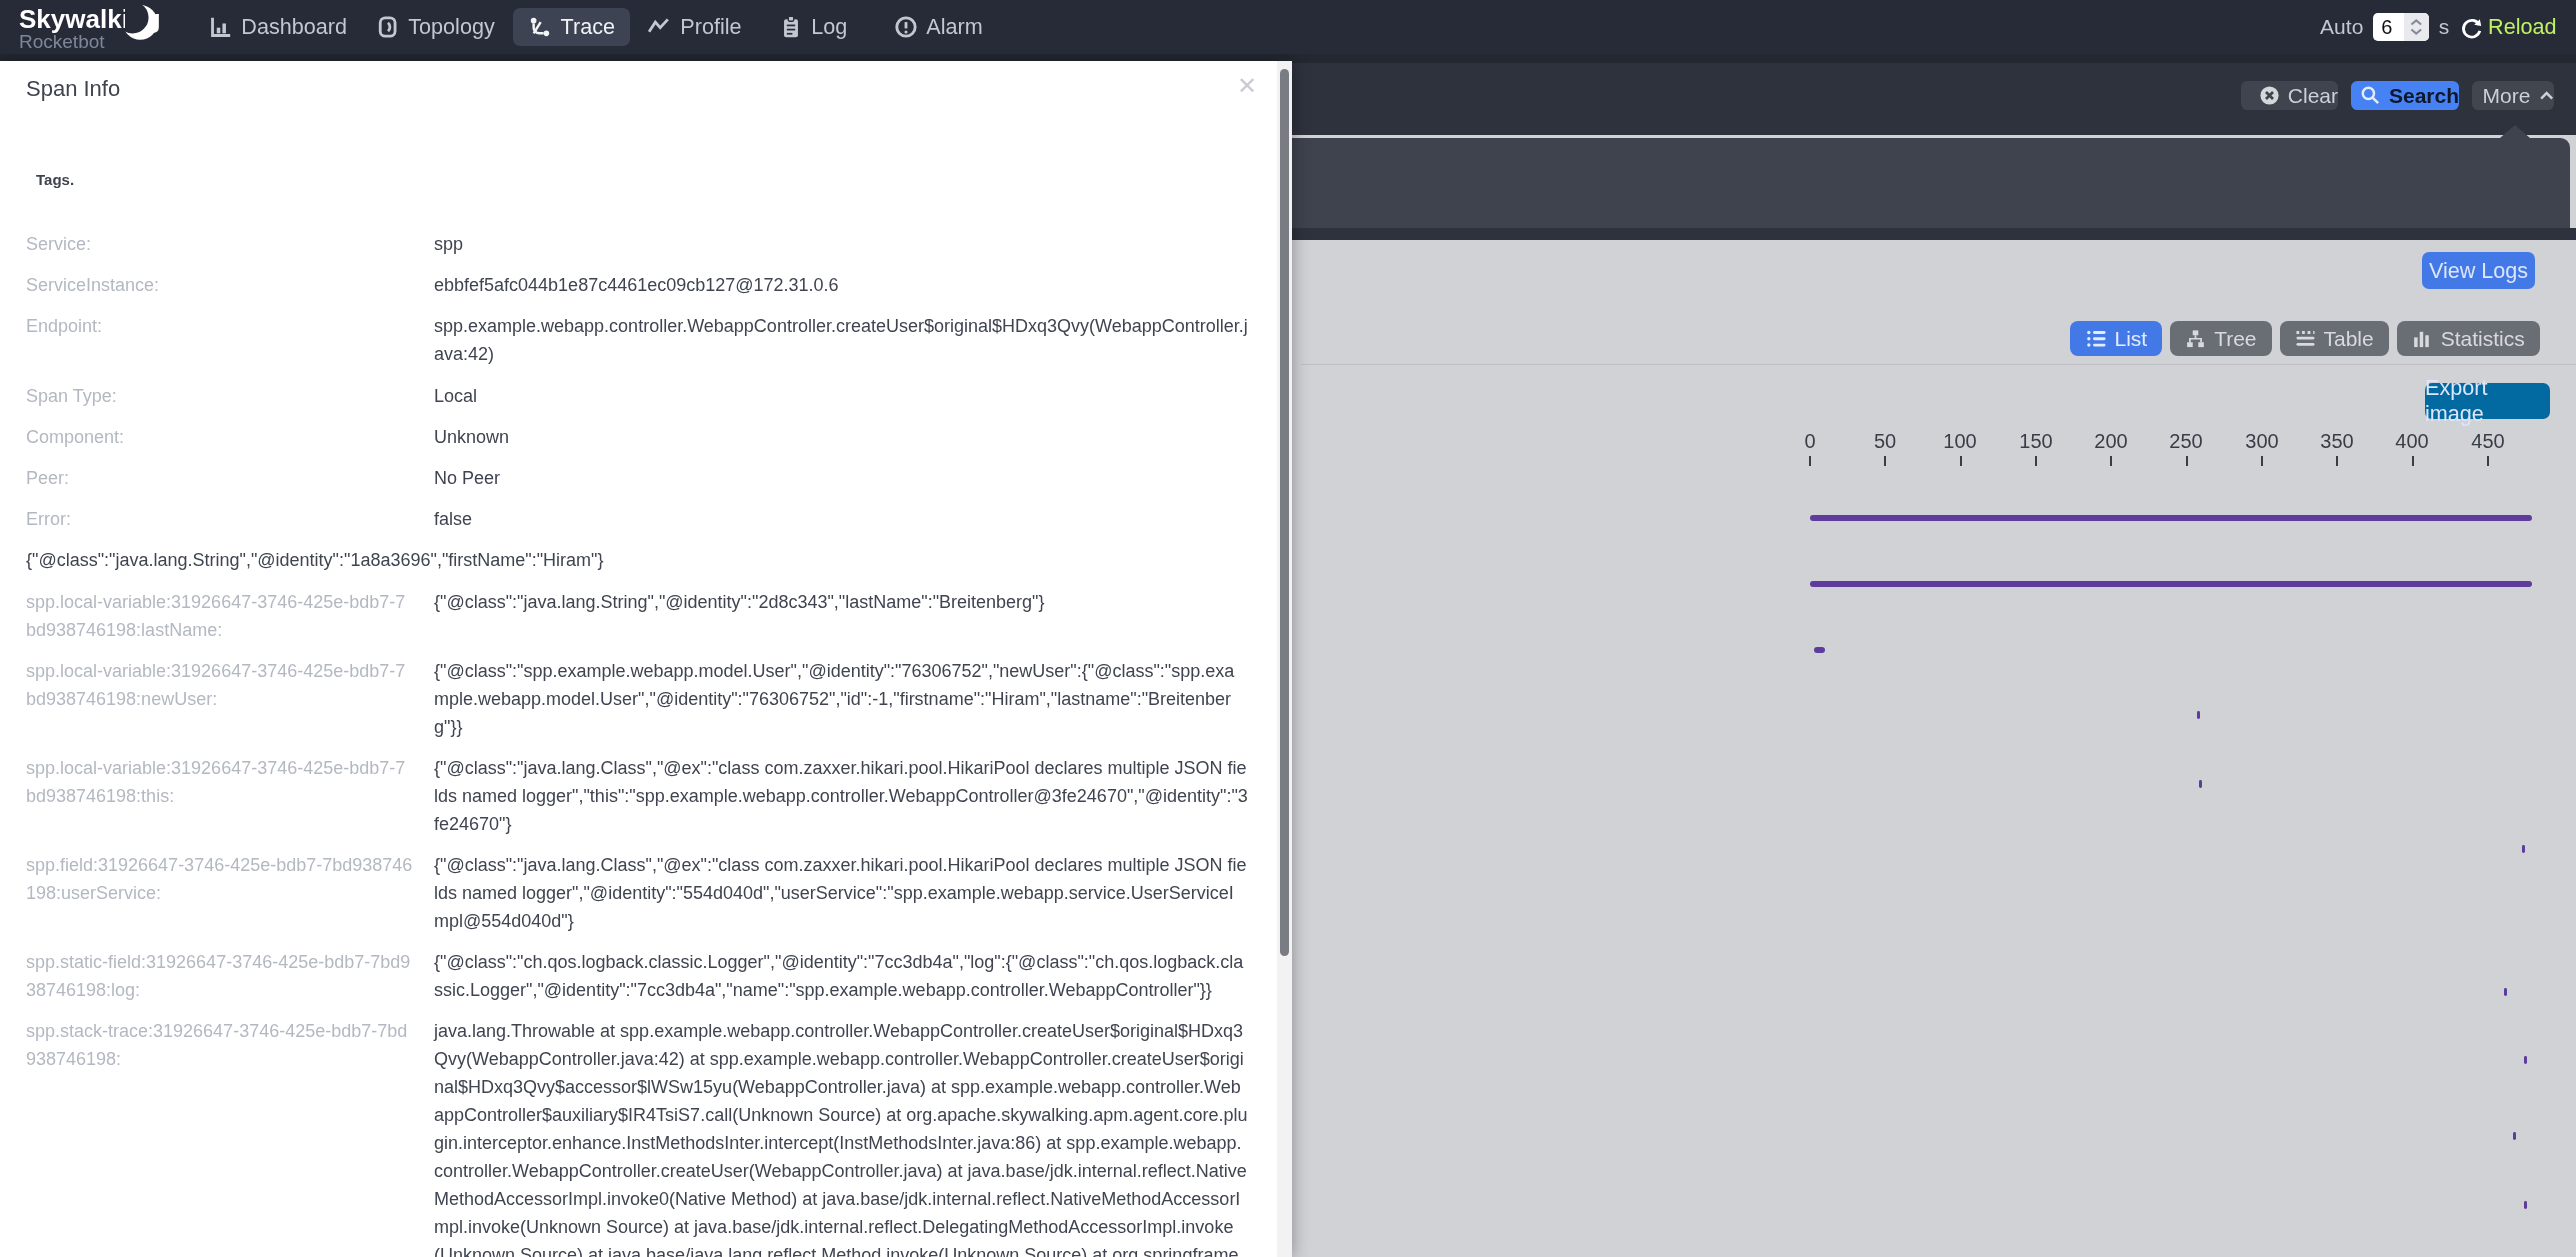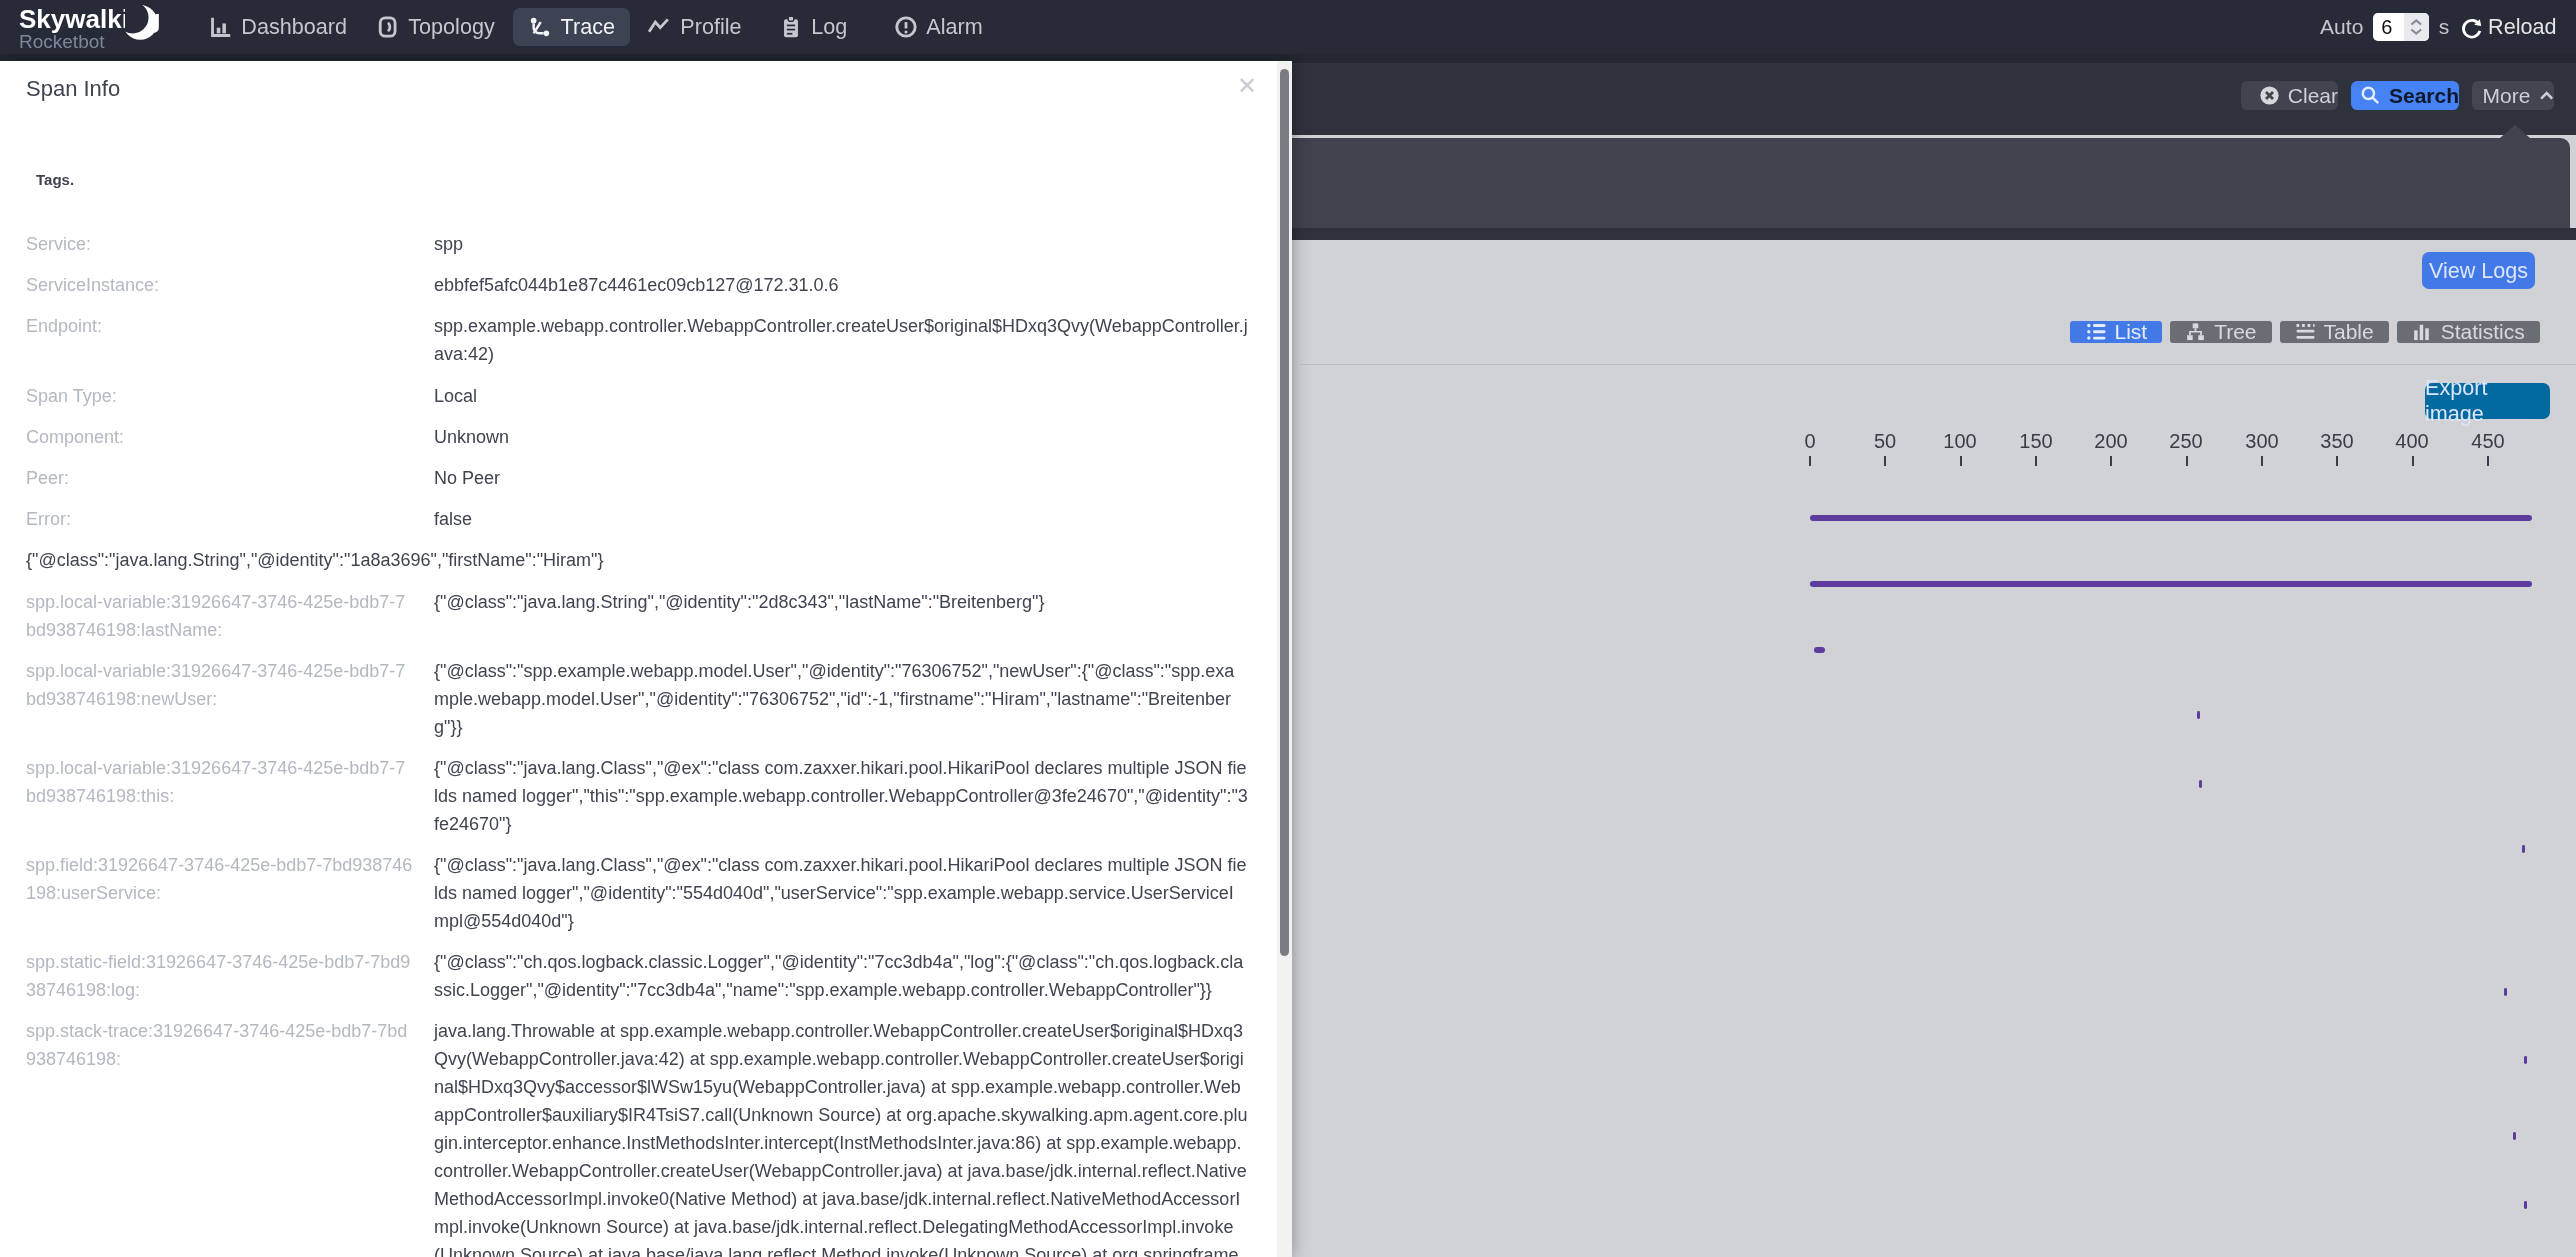--- a/index.html
+++ b/index.html
@@ -18,41 +18,41 @@
   .nav-item svg { display:block; }
   .nav-item.active { background:#3d4352; border-radius:7px; top:8.3px; height:38px; padding:0 15.3px; color:#f2f3f6; }
   .nav-right { position:absolute; right:19.5px; top:0; height:54px; display:flex; align-items:center; gap:9.7px; }
   .auto-label { color:#c3c7d0; font-size:21px; }
   .auto-input-wrap { position:relative; width:56px; height:28px; background:#ffffff; border-radius:4.9px; overflow:hidden; display:flex; }
   .auto-input { width:31px; height:28px; border:none; outline:none; font-family:"Liberation Sans",sans-serif;
                 font-size:20px; color:#111; padding-left:8.3px; background:transparent; }
   .auto-spin { width:25px; height:28px; background:#e9eaee; display:flex; flex-direction:column; align-items:center; justify-content:center; gap:1.4px; cursor:pointer; }
   .unit-label { color:#c3c7d0; font-size:21px; }
   .reload-wrap { display:flex; align-items:center; gap:4.2px; cursor:pointer; }
-  .reload-label { color:#e5e5e5; font-size:21.6px;text-align:center; }
+  .reload-label { color:#bef264; font-size:21.6px;text-align:center; }
 
   
   .strip-top    { position:absolute; left:0; top:54px;  width:2576px; height:9px;  background:#232831; z-index:5; }
   .filter-bar   { position:absolute; left:0; top:63px;  width:2576px; height:72px; background:#2e323d; z-index:5; }
   .more-panel   { position:absolute; left:0; top:138px; width:2570px; height:90px; background:#3f434e; border-top-right-radius:9.7px; z-index:5; }
   .more-notch   { position:absolute; left:2500px; top:125px; width:0; height:0; z-index:6;
                   border-left:15.3px solid transparent; border-right:15.3px solid transparent; border-bottom:13.2px solid #3f434e; }
   .strip-bottom { position:absolute; left:0; top:228px; width:2576px; height:12px; background:#2e323d; z-index:5; }
 
   .hbtn { position:absolute; top:81px; height:29px; border-radius:6.3px; display:flex; align-items:center; justify-content:flex-end;
           gap:8.3px; font-size:21px; cursor:pointer; z-index:7; }
   .btn-clear { left:2241px; width:97px; background:#3f444e; color:#ccd0d8; }
   .btn-search { left:2351px; width:108px; background:#4682f4; color:#0f172a;font-weight:bold; }
   .btn-more { left:2472px; width:82px; background:#42464f; color:#ccd0d8; }
 
   
   .btn-viewlogs { position:absolute; left:2422px; top:252px; width:113px; height:37px; background:#4379e6; color:#dce6fa;
                   font-size:21.6px; border-radius:7px; display:flex; align-items:center; justify-content:center; cursor:pointer; z-index:4; }
   .mode-group { position:absolute; top:321px; right:36px; display:flex; gap:7.7px; z-index:4; }
-  .mode-btn { height:22px; border-radius:3px; background:#696d74; color:#d9dadd; font-size:21px; padding:0 15.3px;
+  .mode-btn { height:35px; border-radius:8px; background:#696d74; color:#d9dadd; font-size:21px; padding:0 15.3px;
               display:flex; align-items:center; gap:7.7px; cursor:pointer; }
   .mode-btn.active { background:#4379e6; color:#e4ecfc; }
   .divider { position:absolute; left:1301px; top:364px; width:1275px; height:1.4px; background:#bdbfc4; z-index:4; }
   .btn-export { position:absolute; left:2425px; top:383px; width:125px; height:36px; background:#0369a1; color:#dce6fa;
                 font-size:21.6px; border-radius:7px; display:flex; align-items:center; justify-content:center; cursor:pointer; z-index:4; }
 
   
   .axis-layer { position:absolute; left:0; top:0; width:2576px; height:1257px; z-index:3; }
   .axis-tick-label { position:absolute; transform:translateX(-50%); color:#383d47; font-size:20px; top:430px; }
   .axis-tick-mark { position:absolute; width:2.1px; height:10.4px; background:#383d47; top:456px; }

